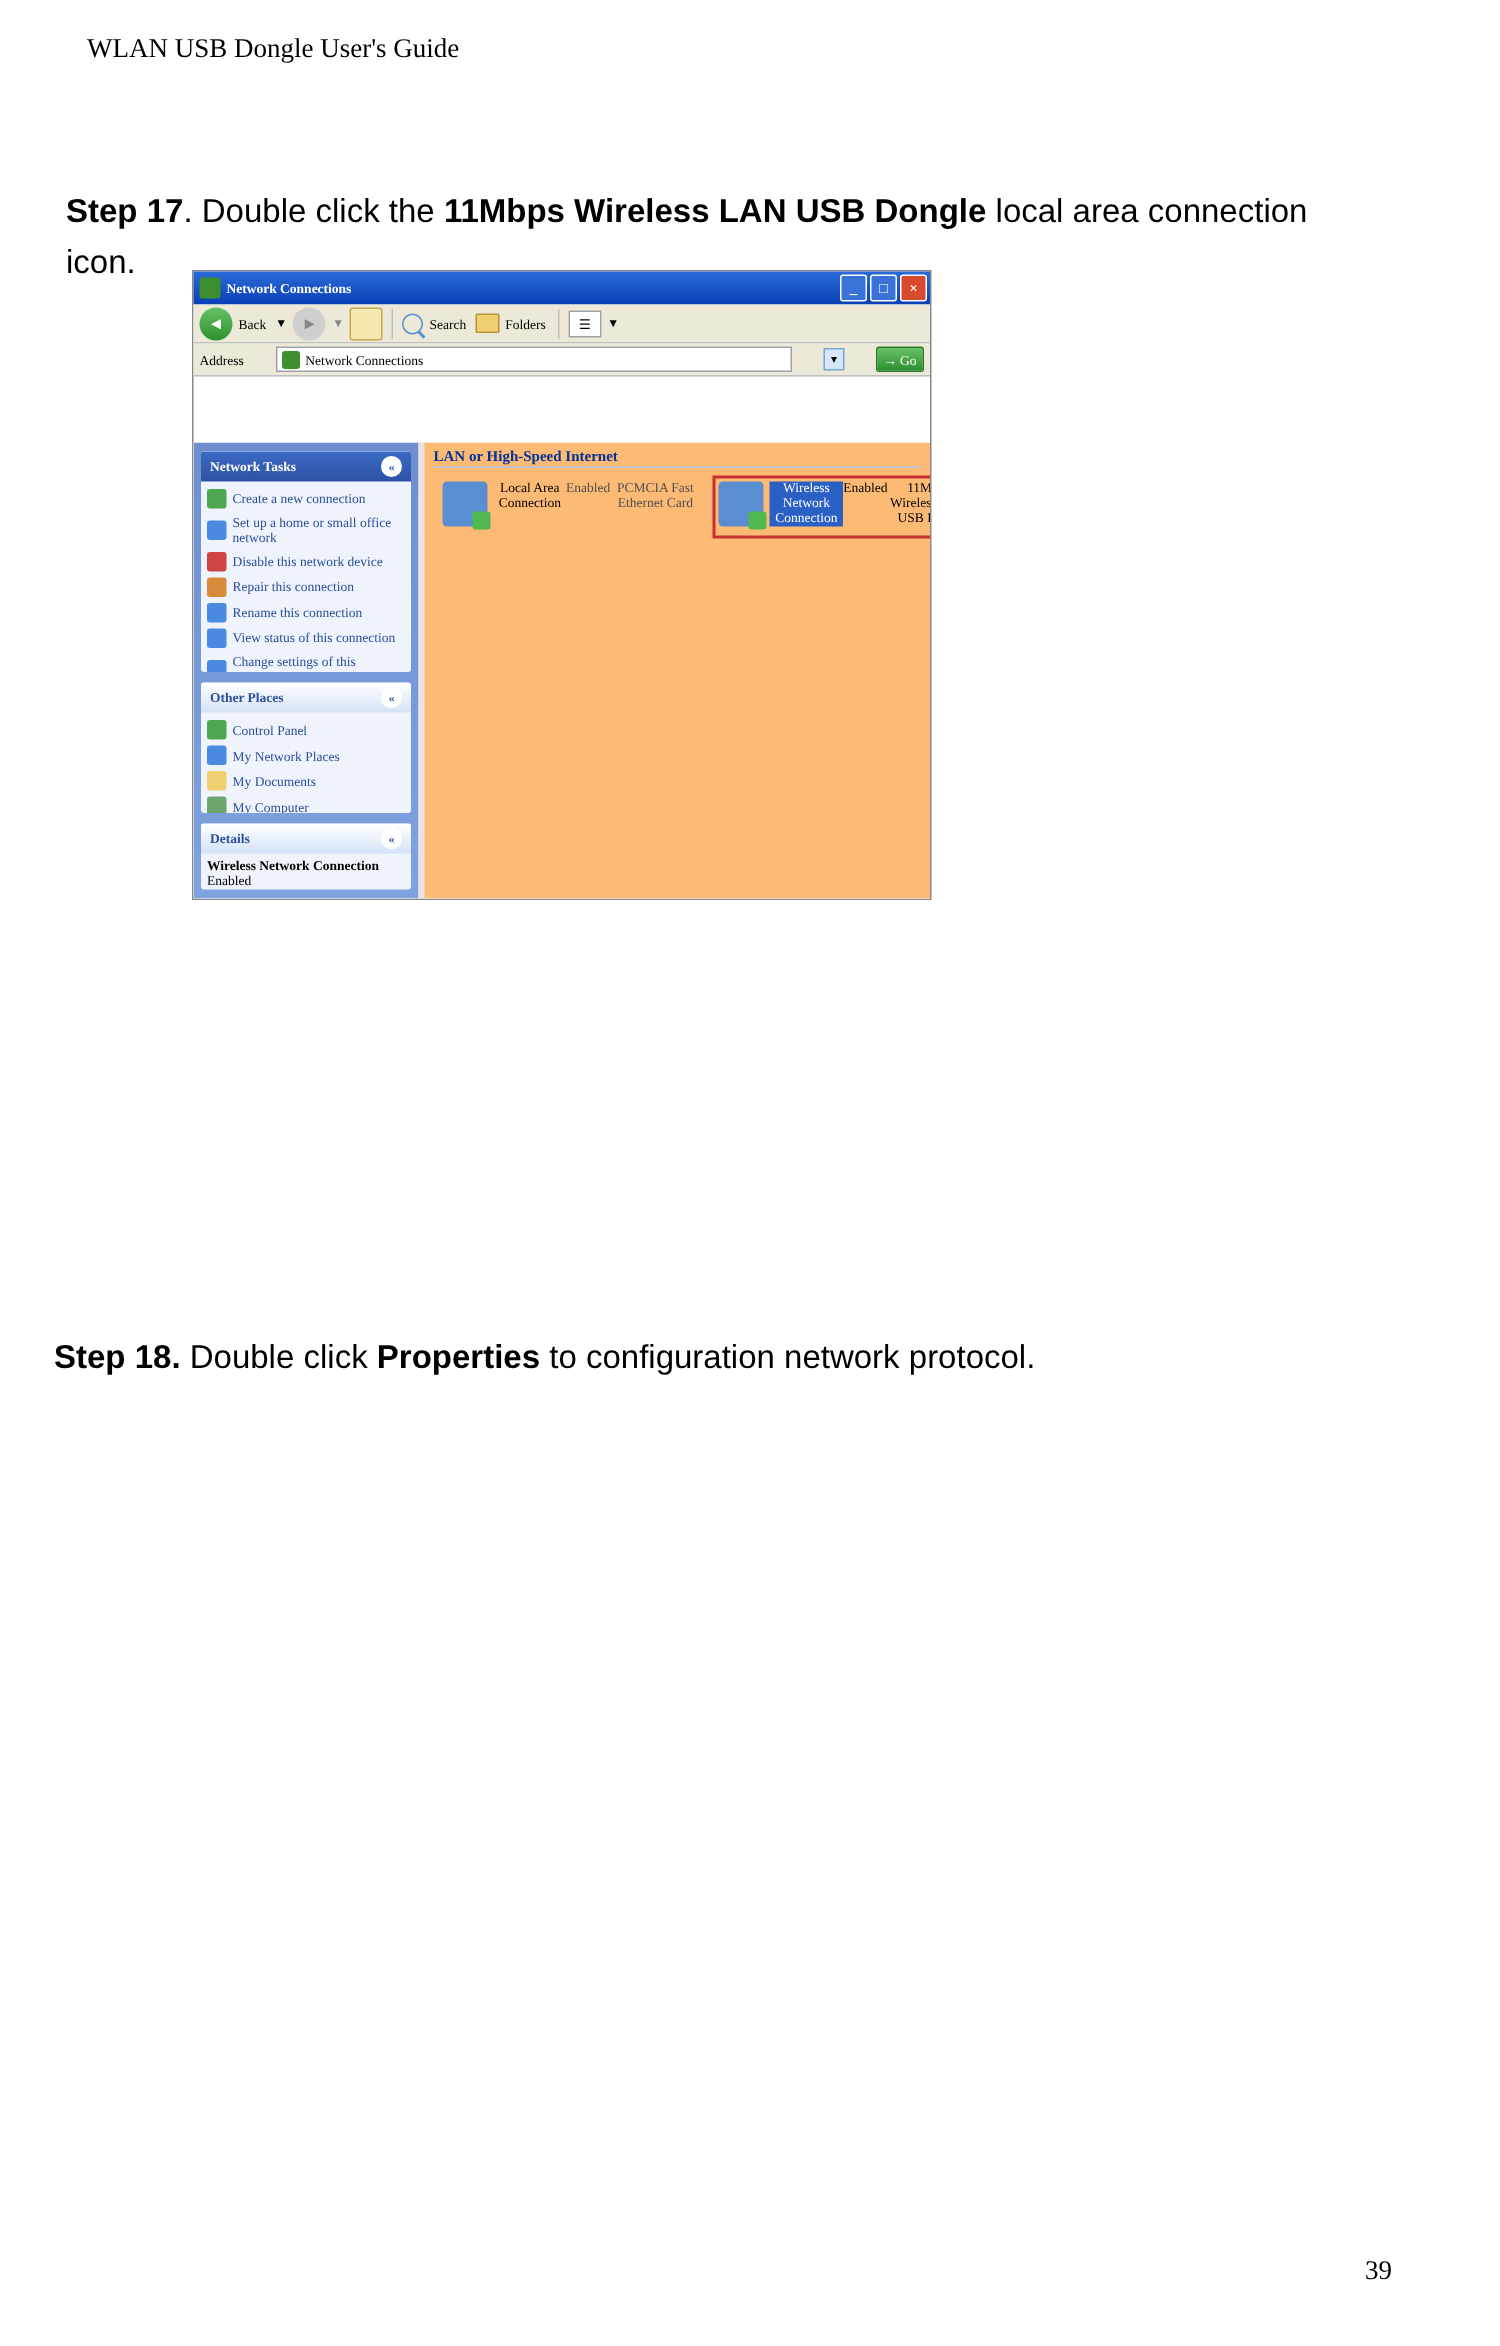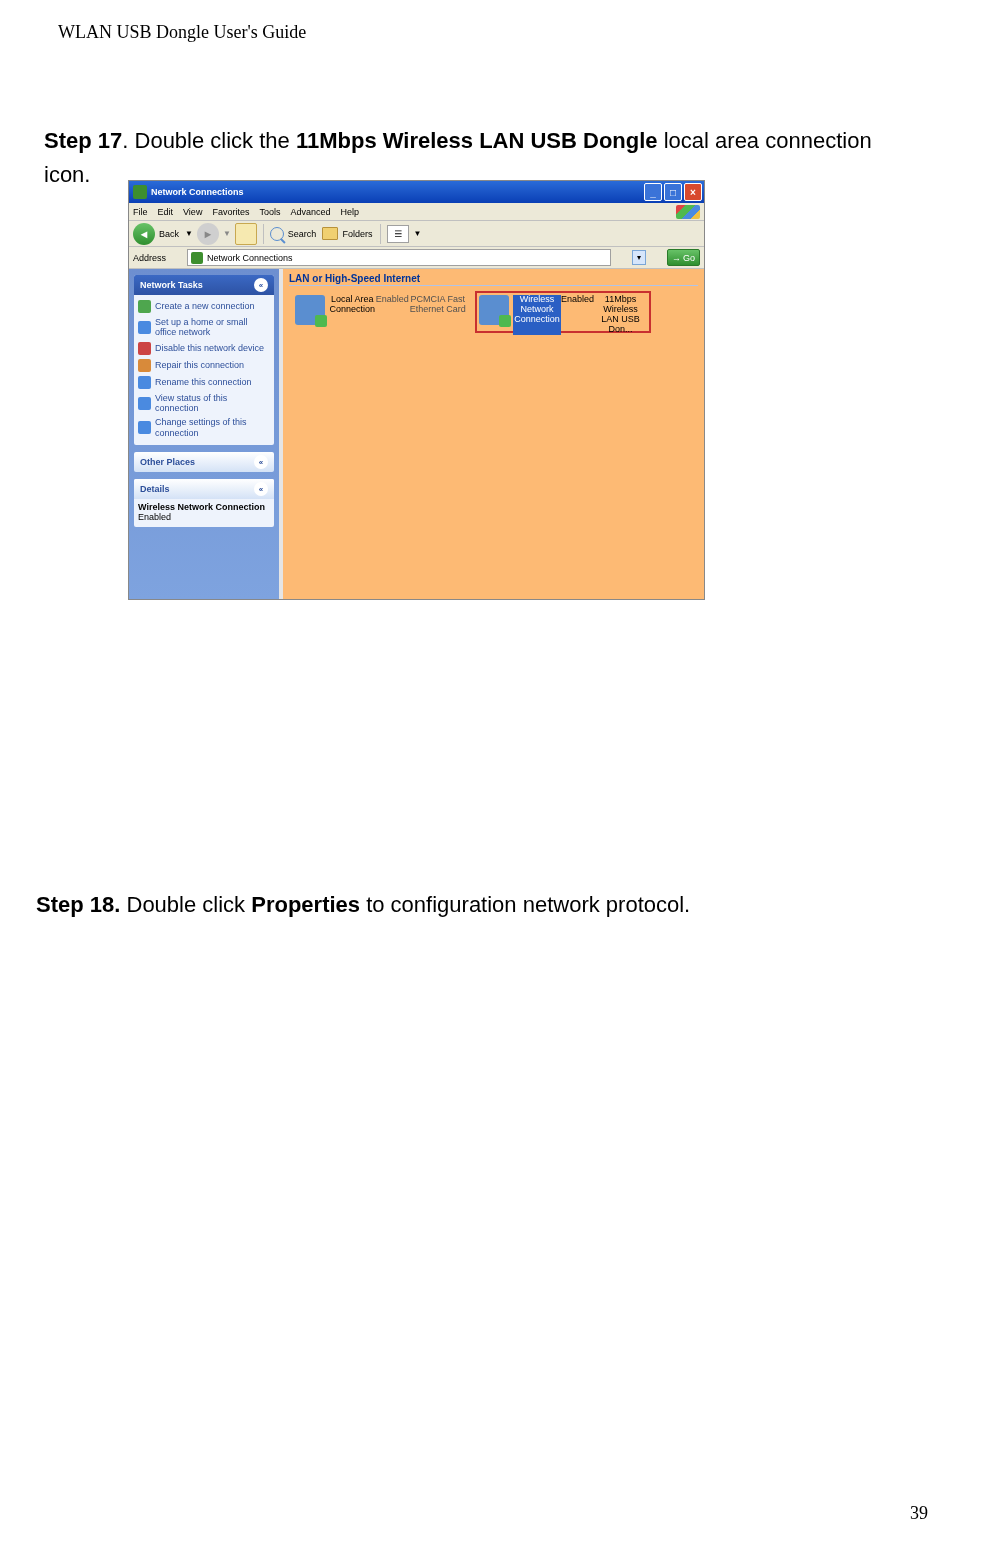--- a/index.html
+++ b/index.html
@@ -25,24 +25,24 @@
       width: 870px;
       font-size: 22px;
       line-height: 1.55;
     }
     .step17 .label { font-weight: bold; }
     .step17 .bold { font-weight: bold; }
     .screenshot {
       position: absolute;
       top: 180px;
       left: 128px;
-      width: 577px;
+      width: 493px;
       height: 420px;
       border: 1px solid #888;
-      font-family: Liberation Sans, sans-serif;
+      font-family: Liberation Serif, serif;
       font-size: 9px;
       background: #fff;
       display: flex;
       flex-direction: column;
     }
     
     .titlebar {
       height: 22px;
       background: linear-gradient(to bottom, #2a6bd8, #0a3fb5);
       display: flex;
@@ -128,21 +128,21 @@
       gap: 4px;
     }
     .addr-dd { width:14px; height:15px; background:#d6e6fb; border:1px solid #7aa6d6; display:inline-flex; align-items:center; justify-content:center; font-size:8px; }
     .go-btn {
       height: 17px; padding: 0 4px;
       background: linear-gradient(to bottom, #67c267, #2f8f2f);
       color: #fff; border:1px solid #2a7a2a;
       display:inline-flex; align-items:center; gap:2px; border-radius:2px;
     }
     
-    .winbody { flex: 1; display: flex; background: #fff; overflow:hidden; }
+    .winbody { flex: 1; display: flex; background: #fff; overflow:hidden;margin-top:44px; }
     .sidebar {
       width: 150px;
       background: linear-gradient(to bottom, #6d8fd0 0%, #7ea3df 100%);
       padding: 6px 5px;
       display: flex;
       flex-direction: column;
       gap: 7px;
     }
     .panel {
       background: #eef3fc;
@@ -252,30 +252,20 @@
       <span class="title-icon"></span>
       <span>Network Connections</span>
     </div>
     <div class="titlebar-buttons">
       <span class="tb-btn tb-min">_</span>
       <span class="tb-btn tb-max">□</span>
       <span class="tb-btn tb-close">×</span>
     </div>
   </div>
 
-  <div class="menubar">
-    <span>File</span>
-    <span>Edit</span>
-    <span>View</span>
-    <span>Favorites</span>
-    <span>Tools</span>
-    <span>Advanced</span>
-    <span>Help</span>
-    <span class="xp-logo"></span>
-  </div>
 
   <div class="toolbar">
     <span class="tb-icon tb-back">◄</span>
     <span class="tb-label">Back</span>
     <span style="font-size:8px;">▼</span>
     <span class="tb-icon tb-fwd">►</span>
     <span style="font-size:8px;color:#888;">▼</span>
     <span class="tb-up"></span>
     <span class="tb-sep"></span>
     <span class="tb-search-ico"></span>
@@ -339,20 +329,38 @@
               <span>Change settings of this connection</span>
             </div>
         </div>
       </div>
 
       <div class="panel">
         <div class="panel-head">
           <span>Other Places</span>
           <span class="collapse">«</span>
         </div>
+        <div class="panel-body">
+          <div class="task-item">
+              <span class="tico ico-green"></span>
+              <span>Control Panel</span>
+            </div>
+          <div class="task-item">
+              <span class="tico ico-blue"></span>
+              <span>My Network Places</span>
+            </div>
+          <div class="task-item">
+              <span class="tico ico-folder"></span>
+              <span>My Documents</span>
+            </div>
+          <div class="task-item">
+              <span class="tico ico-monitor"></span>
+              <span>My Computer</span>
+            </div>
+        </div>
       </div>
 
       <div class="panel panel-details">
         <div class="panel-head">
           <span>Details</span>
           <span class="collapse">«</span>
         </div>
         <div class="panel-body">
           <div class="detail-title">Wireless Network Connection</div>
           <div>Enabled</div>

